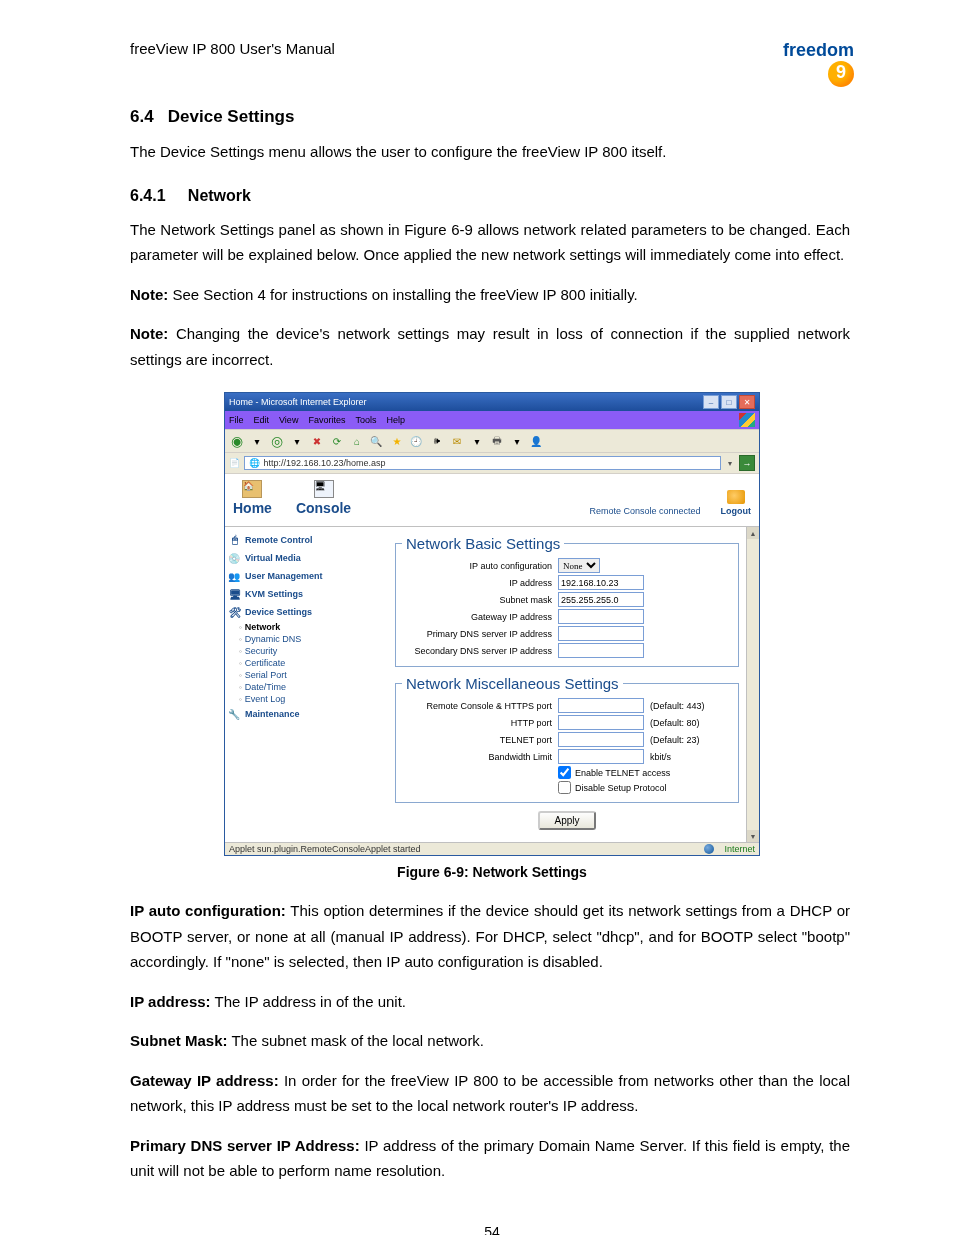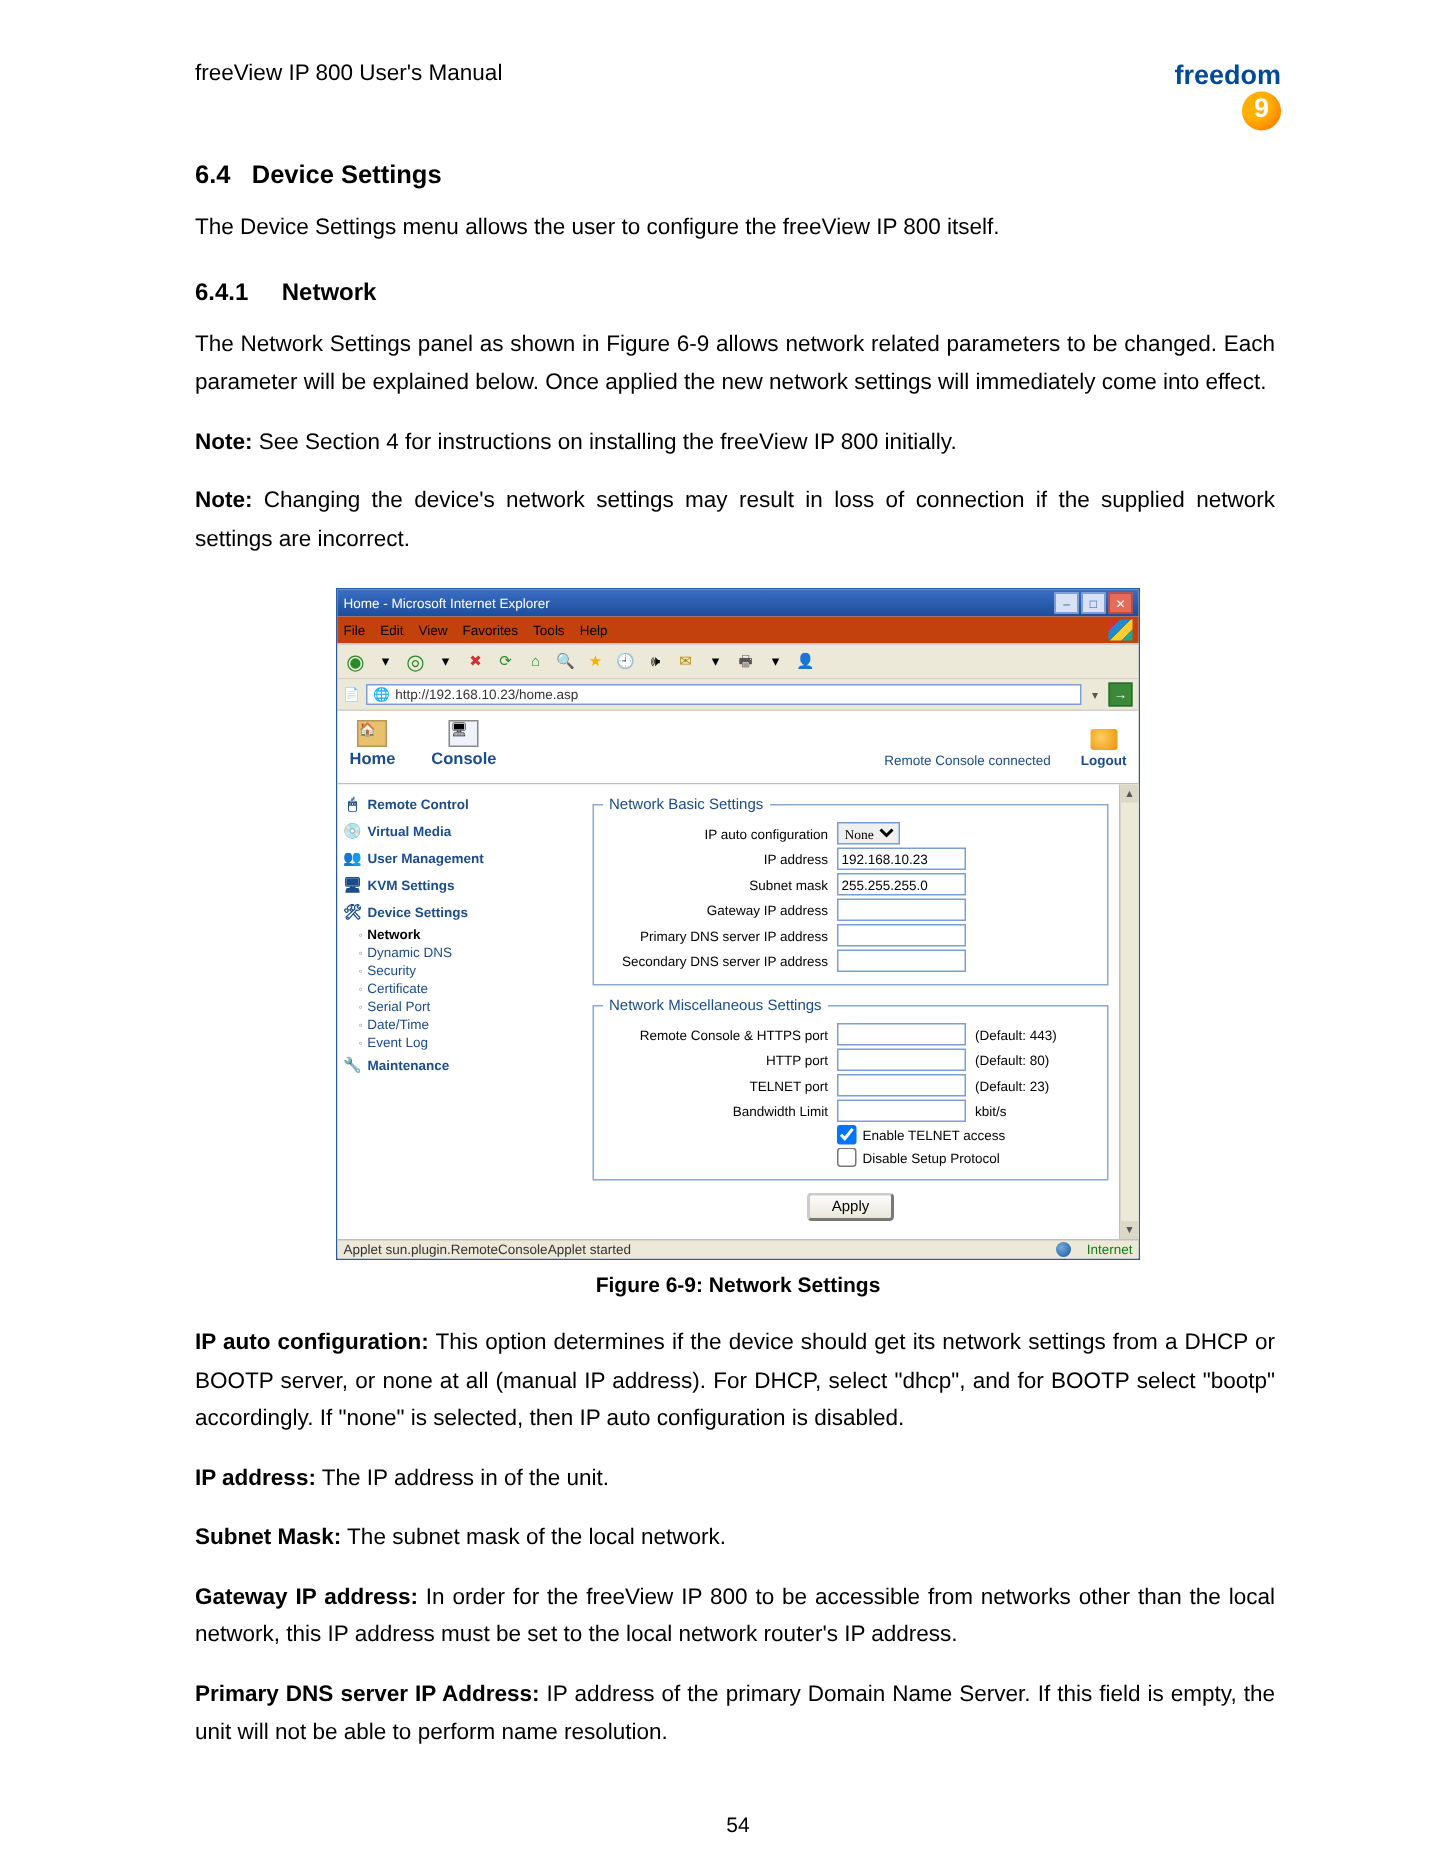--- a/index.html
+++ b/index.html
@@ -97,21 +97,21 @@
   .ie-winbtns { display: flex; gap: 2px; }
   .ie-winbtns span {
     width: 14px; height: 12px;
     background: #d9e2f3;
     border: 1px solid #7a9ed6;
     display: inline-flex; align-items: center; justify-content: center;
     font-size: 8px; color: #2a5aa0;
   }
   .ie-winbtns .close { background: #e46c5a; color: #fff; border-color: #c24a38; }
   .ie-menubar {
-    background: #c2410c;
+    background: #8b5cf6;
     padding: 2px 4px;
     font-size: 9px;
     display: flex;
     gap: 10px;
     align-items: center;
     justify-content: space-between;
   }
   .ie-menubar .menus { display: flex; gap: 10px; }
   .ie-menubar .flag {
     width: 16px; height: 14px;
@@ -179,21 +179,21 @@
     border-bottom: 1px solid #c0c0c0;
     background: #fff;
   }
   .app-hdr-left { display: flex; gap: 24px; align-items: flex-end; }
   .app-hdr-left .item { display: flex; flex-direction: column; align-items: center; gap: 2px; }
   .app-hdr-left .item .ico {
     width: 18px; height: 16px;
     border: 1px solid #888;
     background: #eef3fb;
   }
-  .app-hdr-left .item .lbl { color: #1a4c8b; font-size: 11px; font-weight: bold; }
+  .app-hdr-left .item .lbl { color: #1a4c8b; font-size: 14px; font-weight: bold; }
   .app-hdr-right { display: flex; align-items: flex-end; gap: 20px; }
   .app-hdr-right .status { color: #1a4c8b; font-size: 9px; }
   .app-hdr-right .logout { display: flex; flex-direction: column; align-items: center; gap: 2px; }
   .app-hdr-right .logout .ico {
     width: 18px; height: 14px;
     background: radial-gradient(circle at 40% 40%, #fc6, #e69500);
     border-radius: 2px;
   }
   .app-hdr-right .logout .lbl { color: #1a4c8b; font-size: 9px; font-weight: bold; }
 
@@ -255,21 +255,21 @@
   }
   .content-pane .scroll .down { position: absolute; bottom: 0; }
 
   fieldset.grp {
     border: 1px solid #8aa8d0;
     margin: 0 14px 8px 0;
     padding: 4px 6px 6px 6px;
   }
   fieldset.grp legend {
     color: #1a4c8b;
-    font-size: 10px;
+    font-size: 15px;
     padding: 0 4px;
     margin-top: 32px;
   }
   .form-row {
     display: flex;
     align-items: center;
     justify-content: flex-start;
     gap: 6px;
     margin: 2px 0;
     font-size: 9px;

